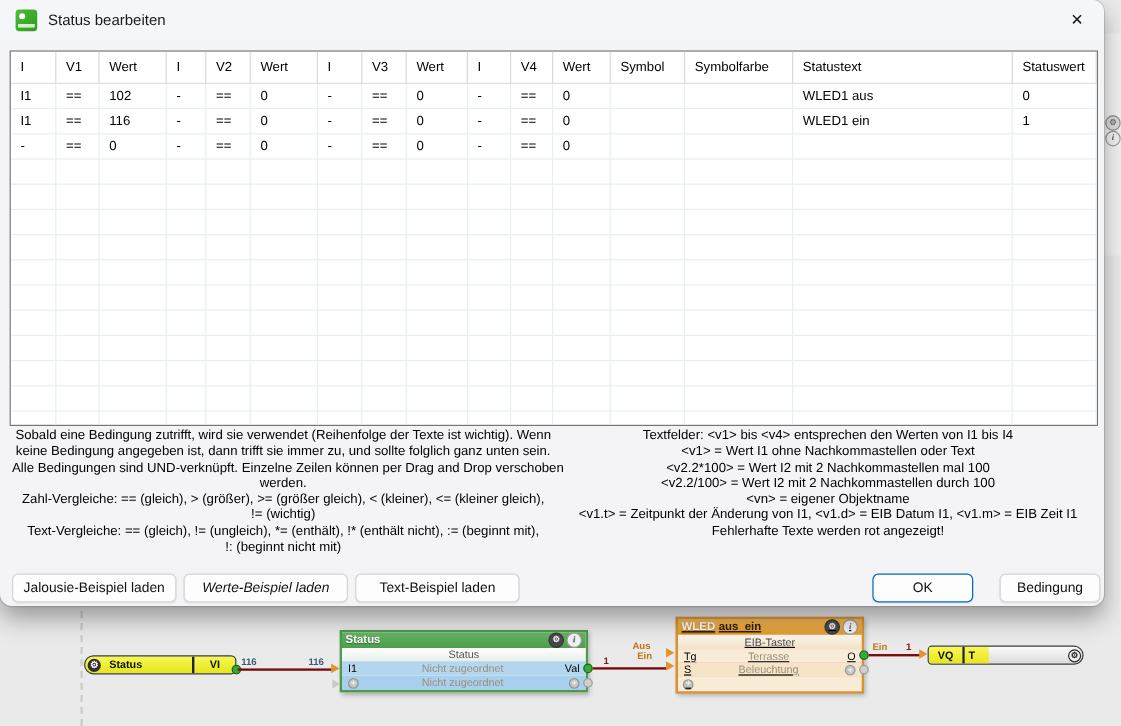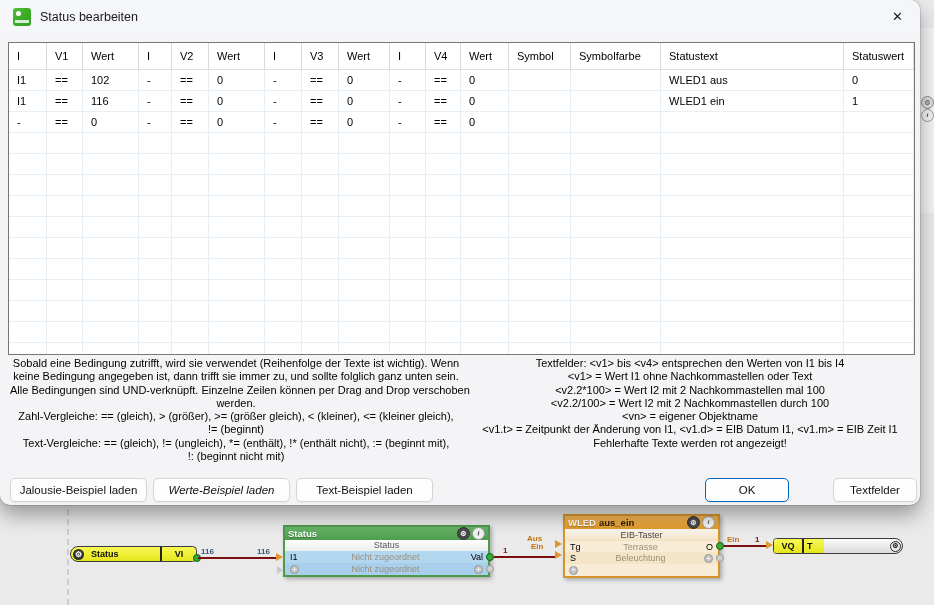--- a/index.html
+++ b/index.html
@@ -40,21 +40,21 @@
   .block .row{display:flex;align-items:center;overflow:hidden;}
   .block .lc{width:26px;padding-left:5px;box-sizing:border-box;}
   .block .cc{flex:1;text-align:center;color:#9a8f7c;}
   .block .rc{width:28px;text-align:right;padding-right:5px;box-sizing:border-box;}
   .plusc{display:inline-flex;width:9px;height:9px;border-radius:50%;background:#c4c4c4;border:1px solid #979797;color:#fff;font-size:8px;line-height:1;align-items:center;justify-content:center;box-sizing:border-box;}
   #block-status{left:283px;top:525px;width:207px;border-color:#4c9a4c;background:#fff;}
   #block-status .hdr{background:linear-gradient(#68b468,#4c9e4c);color:#fff;text-shadow:0 1px 1px rgba(0,0,0,.35);}
   #block-status .sub{height:11px;background:linear-gradient(#ffffff,#e9efe9);color:#555;text-align:center;line-height:11px;}
   #block-status .r1{height:12px;background:#b4d7f0;}
   #block-status .r2{height:12px;background:#a8cfec;}
-  #block-wled{left:563px;top:514px;width:157px;border-color:#d6952c;background:#f9a8d4;}
+  #block-wled{left:563px;top:514px;width:157px;border-color:#d6952c;background:#f9a8d4;text-decoration:underline;}
   #block-wled .hdr{background:linear-gradient(#f2b556,#e29b2e);}
   #block-wled .hdr .dev{color:#fff;text-shadow:0 1px 1px rgba(0,0,0,.3);}
   #block-wled .hdr .nam{color:#2e2000;}
   #block-wled .sub{height:12px;background:linear-gradient(#fdf8ef,#f2e2c4);color:#4a4a4a;text-align:center;line-height:12px;}
   #block-wled .r1{height:11px;background:#f8ecd6;}
   #block-wled .r2{height:12px;background:#f4e5c8;}
   #block-wled .r3{height:12px;background:#f8ecd6;padding-left:4px;}
 
   
   .dialog{position:absolute;left:0;top:0;width:920px;height:505px;background:#f4f4f6;border-radius:0 0 10px 10px;border-top-right-radius:10px;box-shadow:0 10px 20px rgba(0,0,0,.35),0 0 0 1px rgba(0,0,0,.12);z-index:10;}
@@ -419,32 +419,32 @@
       <div class="td"></div>
       <div class="td"></div>
     </div>
 
   <div class="helpblock" id="help-left">
       <div>Sobald eine Bedingung zutrifft, wird sie verwendet (Reihenfolge der Texte ist wichtig). Wenn</div>
       <div>keine Bedingung angegeben ist, dann trifft sie immer zu, und sollte folglich ganz unten sein.</div>
       <div>Alle Bedingungen sind UND-verknüpft. Einzelne Zeilen können per Drag and Drop verschoben</div>
       <div>werden.</div>
       <div>Zahl-Vergleiche: == (gleich), &gt; (größer), &gt;= (größer gleich), &lt; (kleiner), &lt;= (kleiner gleich),</div>
-      <div>!= (beginnt)</div>
+      <div>!= (wichtig)</div>
       <div>Text-Vergleiche: == (gleich), != (ungleich), *= (enthält), !* (enthält nicht), := (beginnt mit),</div>
       <div>!: (beginnt nicht mit)</div>
     </div>
   <div class="helpblock" id="help-right">
       <div>Textfelder: &lt;v1&gt; bis &lt;v4&gt; entsprechen den Werten von I1 bis I4</div>
       <div>&lt;v1&gt; = Wert I1 ohne Nachkommastellen oder Text</div>
       <div>&lt;v2.2*100&gt; = Wert I2 mit 2 Nachkommastellen mal 100</div>
       <div>&lt;v2.2/100&gt; = Wert I2 mit 2 Nachkommastellen durch 100</div>
       <div>&lt;vn&gt; = eigener Objektname</div>
       <div>&lt;v1.t&gt; = Zeitpunkt der Änderung von I1, &lt;v1.d&gt; = EIB Datum I1, &lt;v1.m&gt; = EIB Zeit I1</div>
       <div>Fehlerhafte Texte werden rot angezeigt!</div>
     </div>
 
   <div class="btn" style="left:10px;width:137px;">Jalousie-Beispiel laden</div>
   <div class="btn" style="left:153px;width:137px;font-style:italic;">Werte-Beispiel laden</div>
   <div class="btn" style="left:296px;width:137px;">Text-Beispiel laden</div>
-  <div class="btn default" style="left:705px;width:84px;">OK</div>
-  <div class="btn" style="left:833px;width:84px;">Textfelder</div>
+  <div class="btn default" style="left:727px;width:84px;">OK</div>
+  <div class="btn" style="left:833px;width:84px;">Bedingung</div>
 </div>
 
 </body></html>

